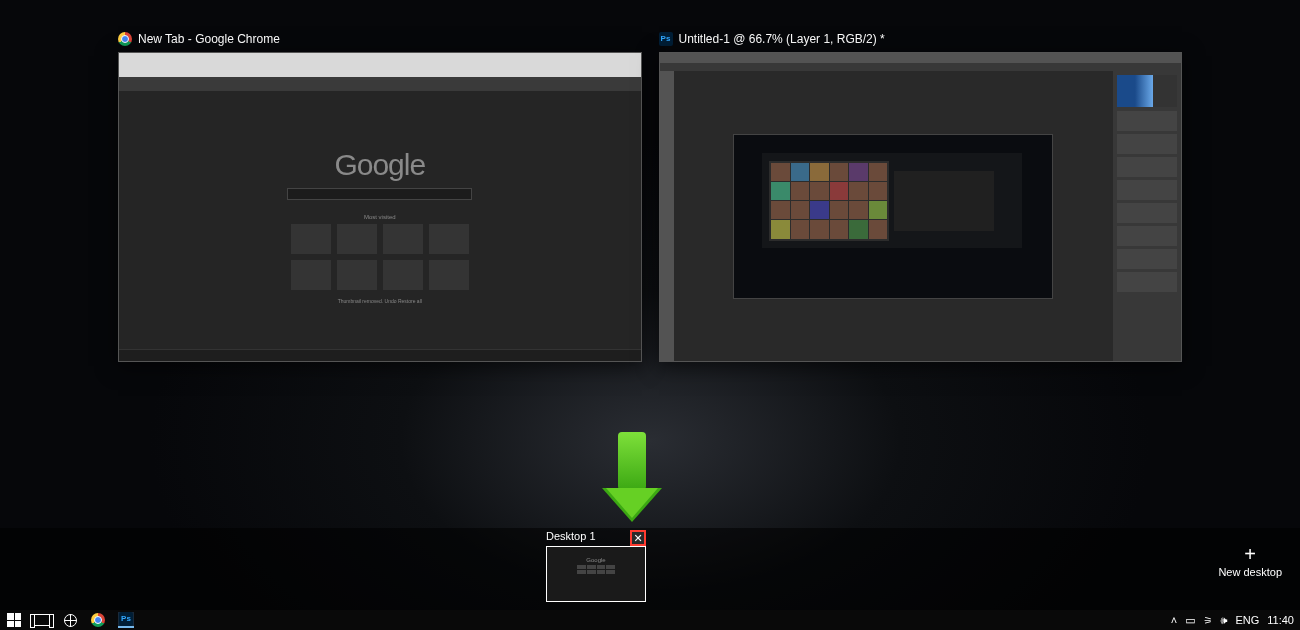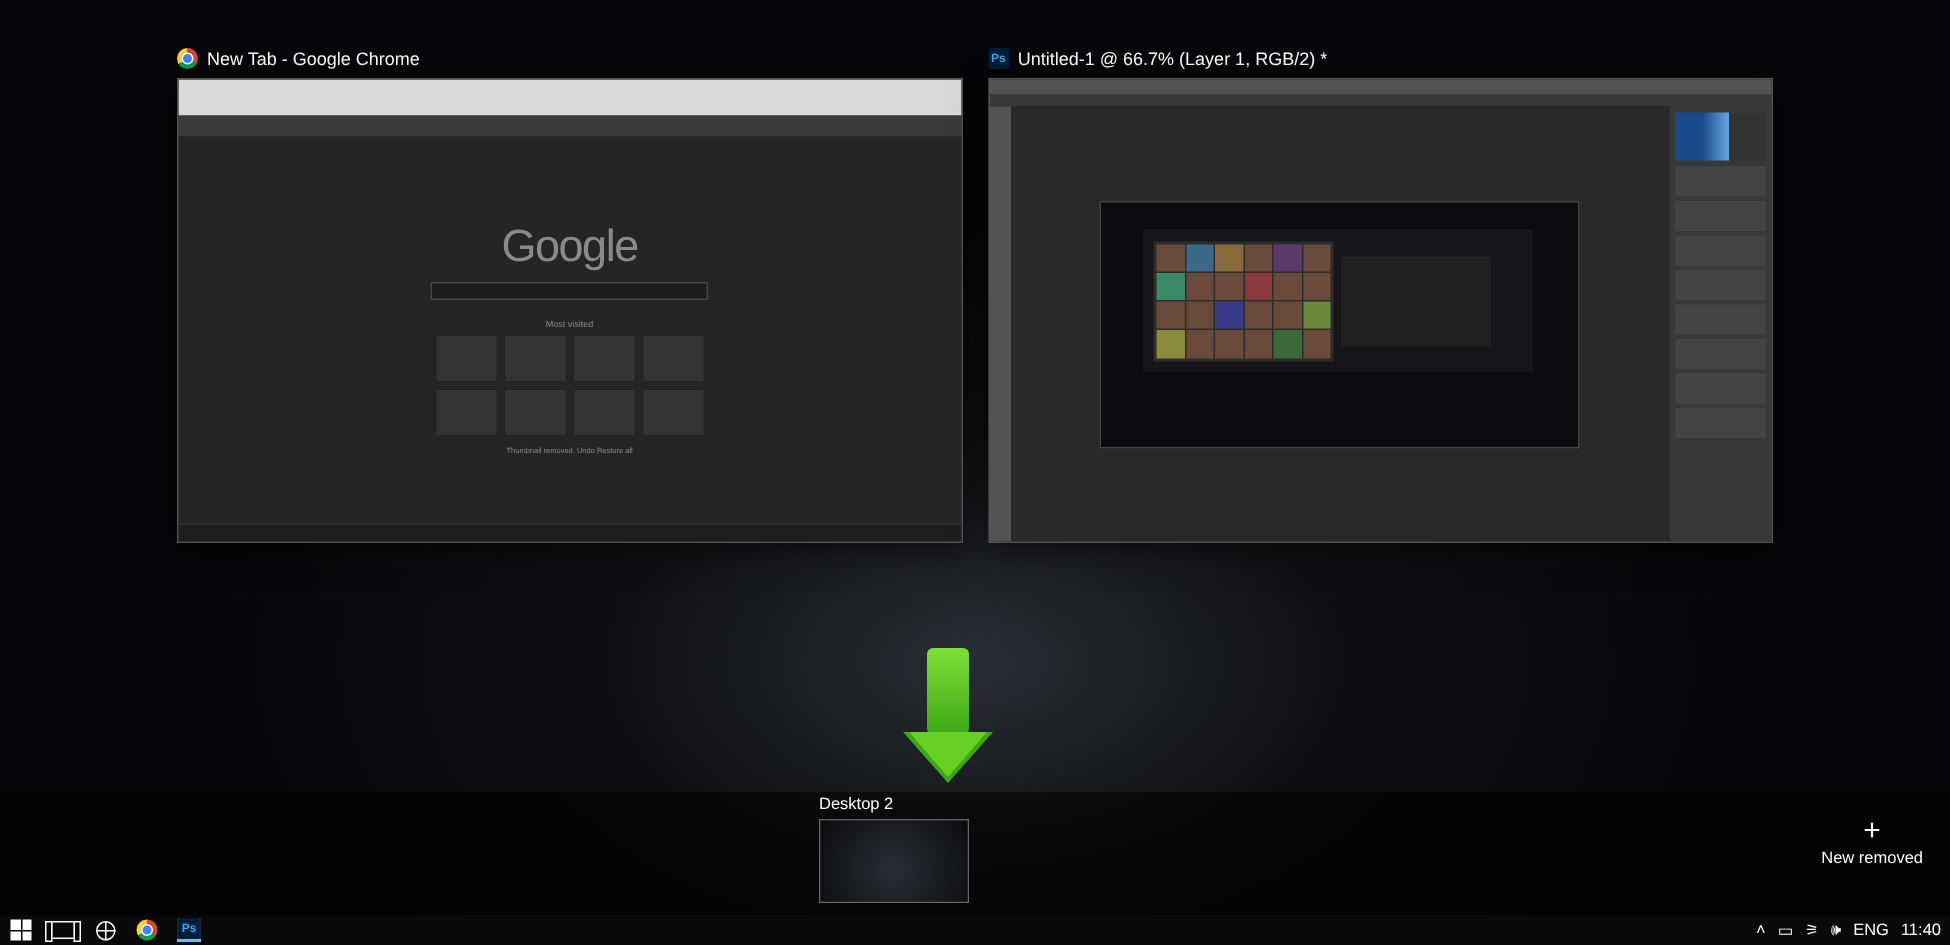--- a/index.html
+++ b/index.html
@@ -178,32 +178,43 @@
 </div>
 
 <div class="arrow">
   <div class="arrow-stem"></div>
   <div class="arrow-head"></div>
   <div class="arrow-head-hl"></div>
 </div>
 
 <div class="vd-strip">
   <div class="vd-items">
-    <div class="vd-item">
-      <div class="vd-label">Desktop 2</div>
+    <div class="vd-item active">
+      <div class="vd-label">Desktop 1</div>
+      <div class="vd-close">✕</div>
       <div class="vd-thumb">
-          <div class="vd-thumb2-bg"></div>
-        </div>
+        <div style="font-size:6px;color:#888;text-align:center;padding-top:10px">Google</div>
+        <div class="vd-thumb-content-grid">
+          <div class="vd-thumb-cell"></div>
+            <div class="vd-thumb-cell"></div>
+            <div class="vd-thumb-cell"></div>
+            <div class="vd-thumb-cell"></div>
+          <div class="vd-thumb-cell"></div>
+            <div class="vd-thumb-cell"></div>
+            <div class="vd-thumb-cell"></div>
+            <div class="vd-thumb-cell"></div>
+        </div>
+      </div>
     </div>
   </div>
 </div>
 
 <div class="new-desktop">
   <div class="plus">+</div>
-  <div class="lbl">New removed</div>
+  <div class="lbl">New desktop</div>
 </div>
 
 <div class="taskbar">
   <div class="tb-left">
     <div class="tb-icon">
       <div class="win-logo">
           <span></span>
           <span></span>
           <span></span>
           <span></span>

